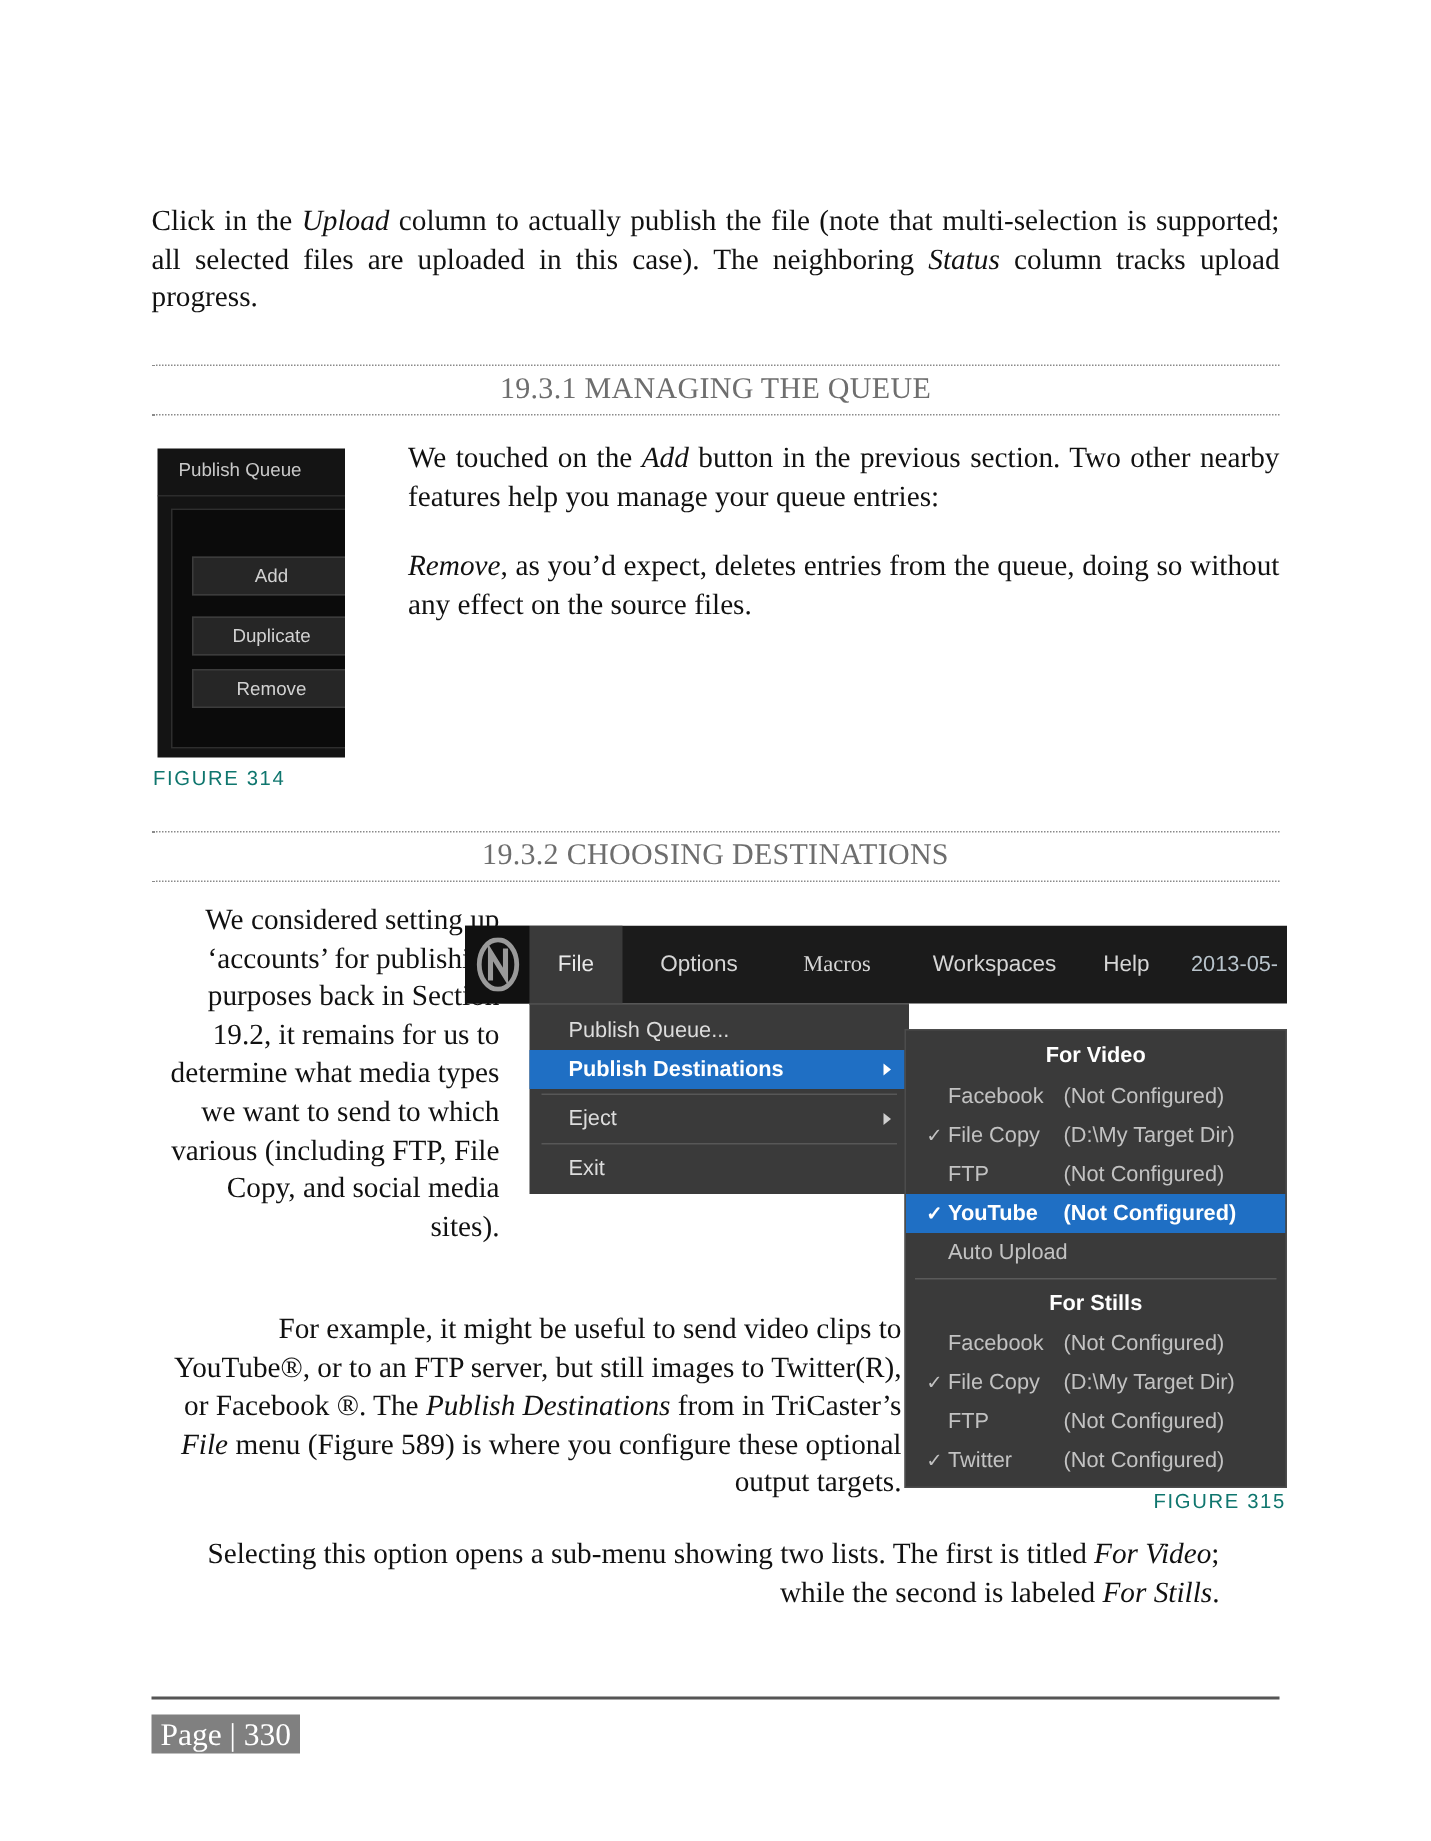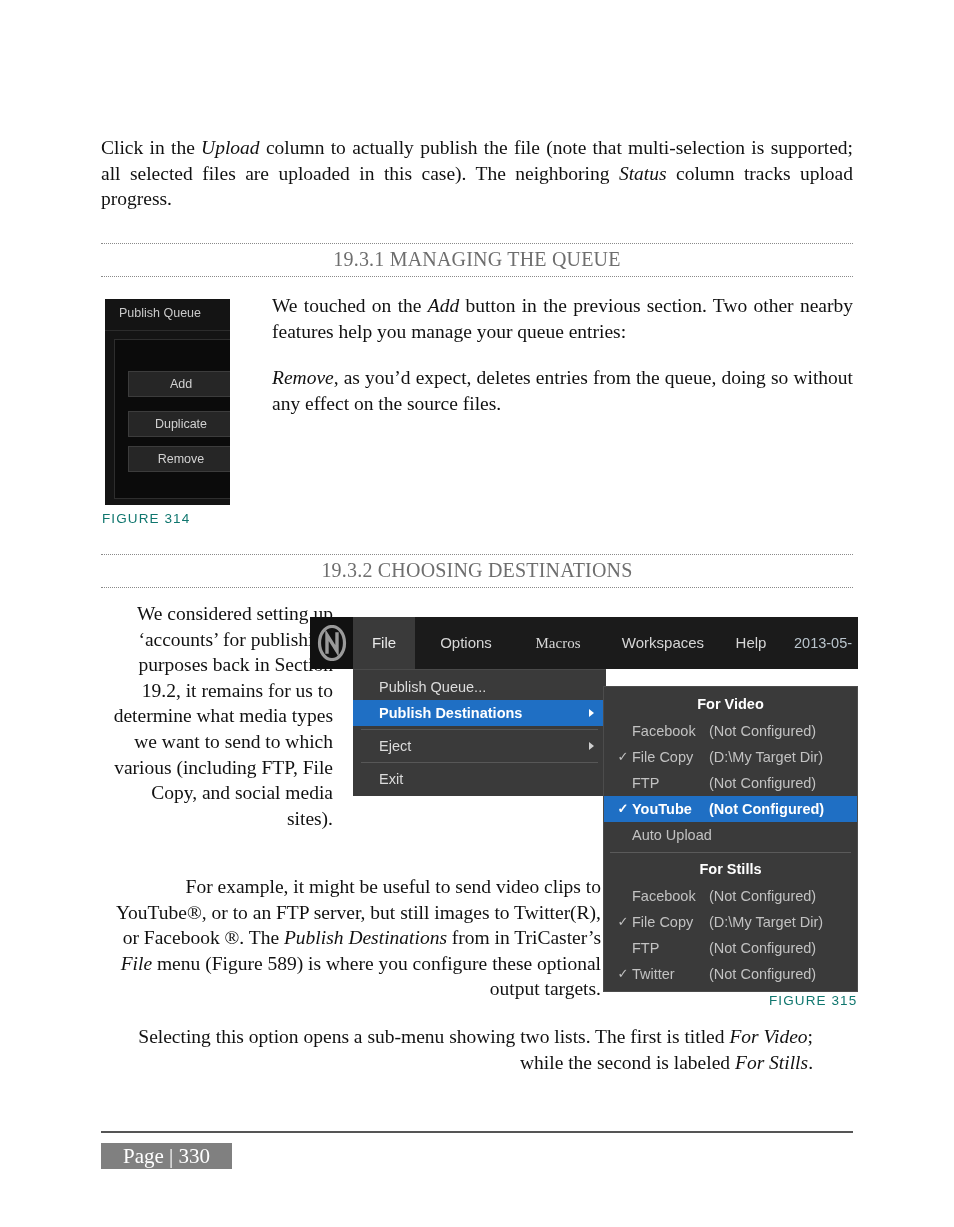--- a/index.html
+++ b/index.html
@@ -299,21 +299,21 @@
   }
   .page-num {
     position: absolute;
     left: 101px;
     top: 1143px;
     background: #808080;
     color: #ffffff;
     font-family: "Liberation Serif", serif;
     font-size: 21px;
     line-height: 26px;
-    padding: 0 22px;
+    padding: 0 6px;
   }
 </style>
 </head>
 <body>
 
 <div class="page">
 
   <div class="content">
     <p class="body"><span>Click in the </span><i class="em">Upload</i><span> column to actually publish the file (note that multi-selection is supported; all selected files are uploaded in this case).  The neighboring </span><i class="em">Status</i><span> column tracks upload progress.</span></p>
   </div>

